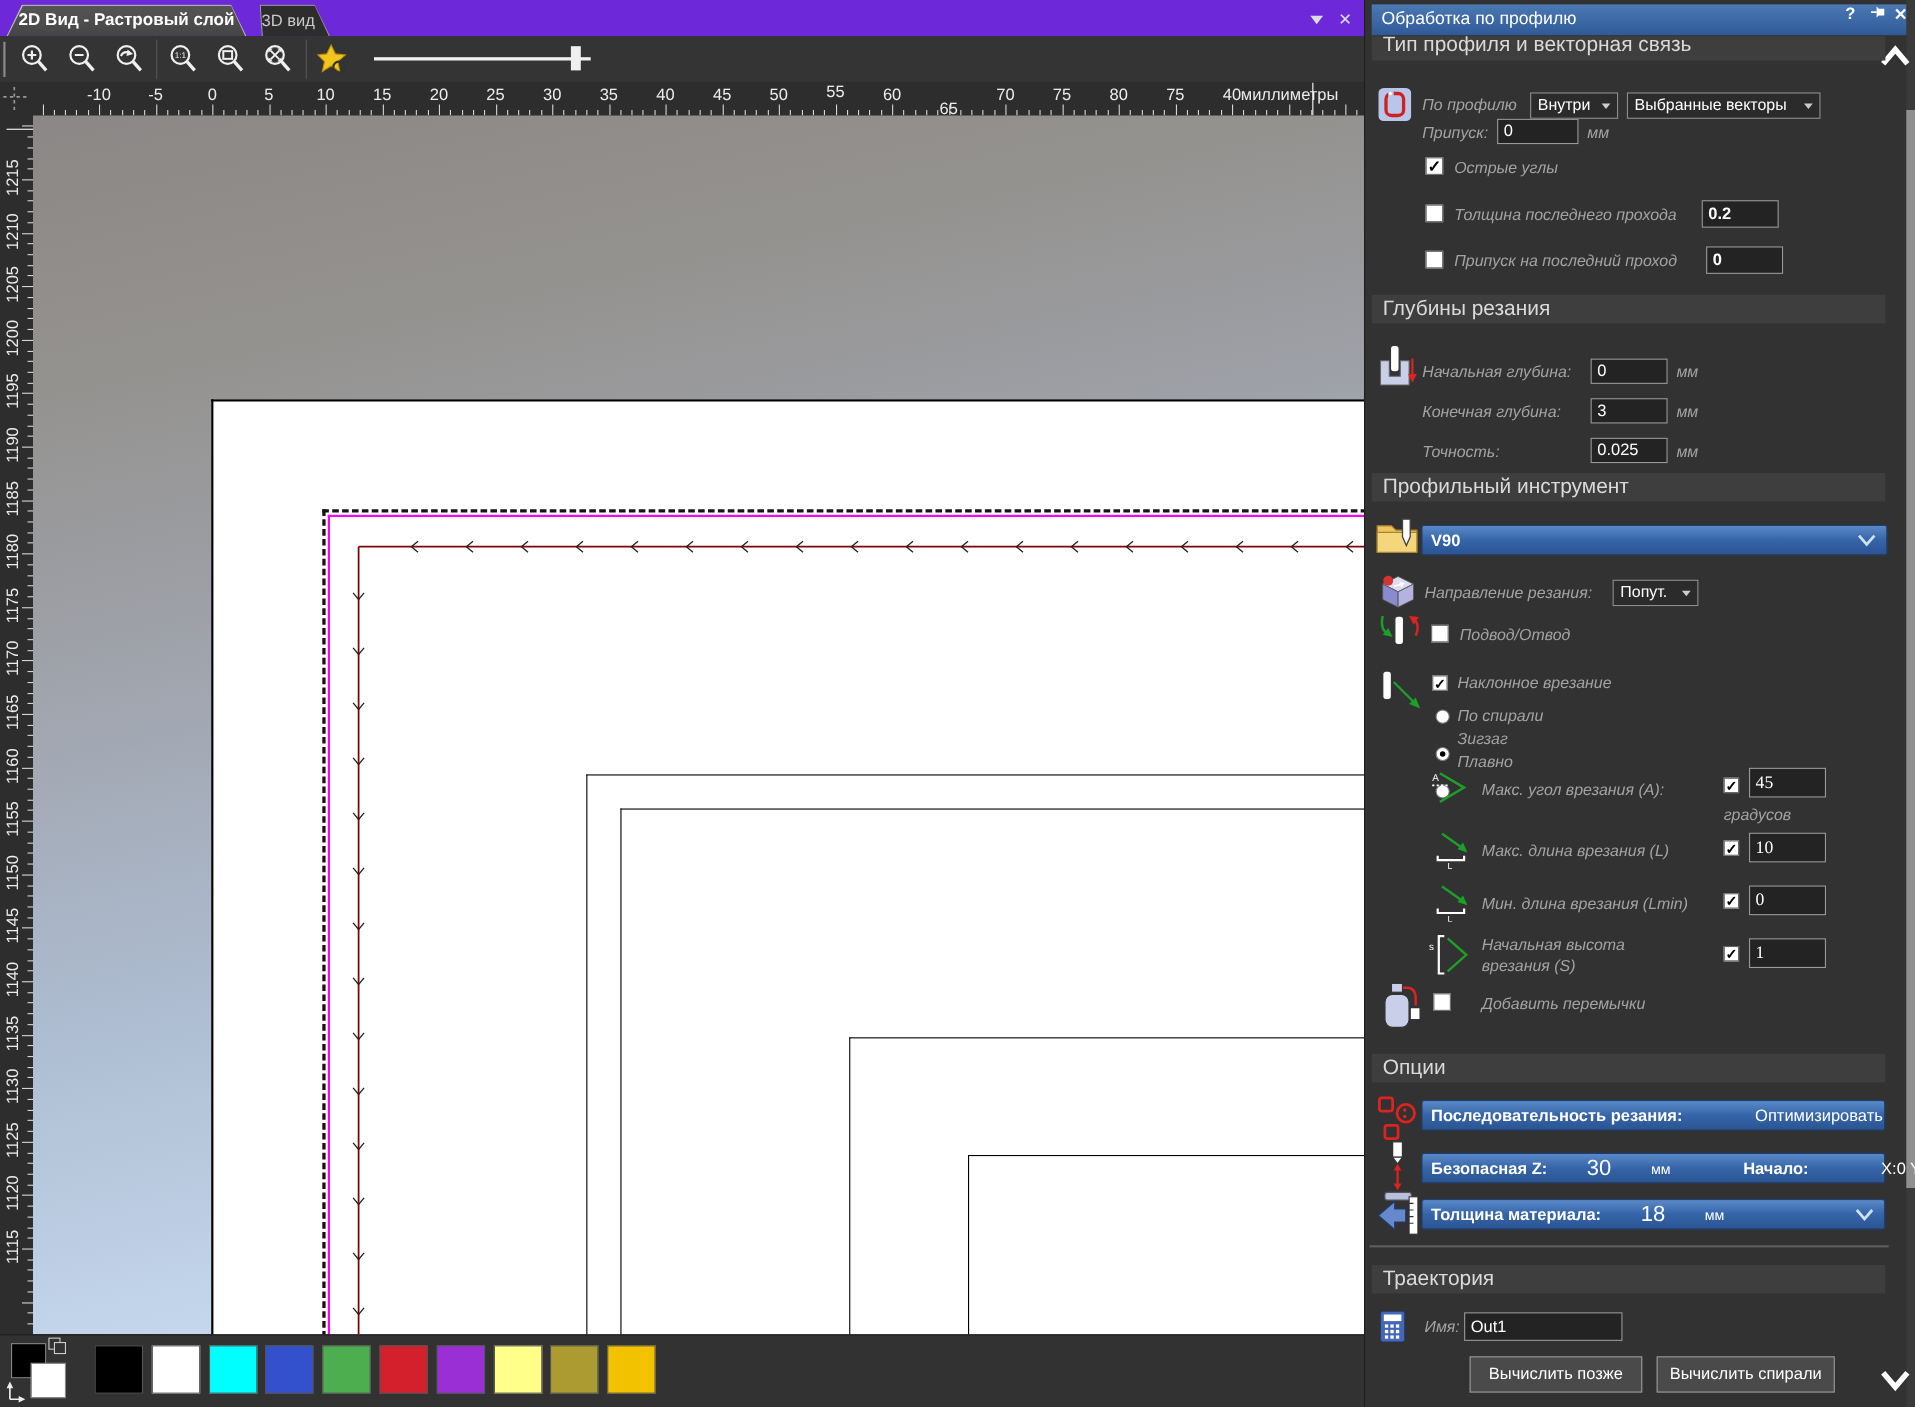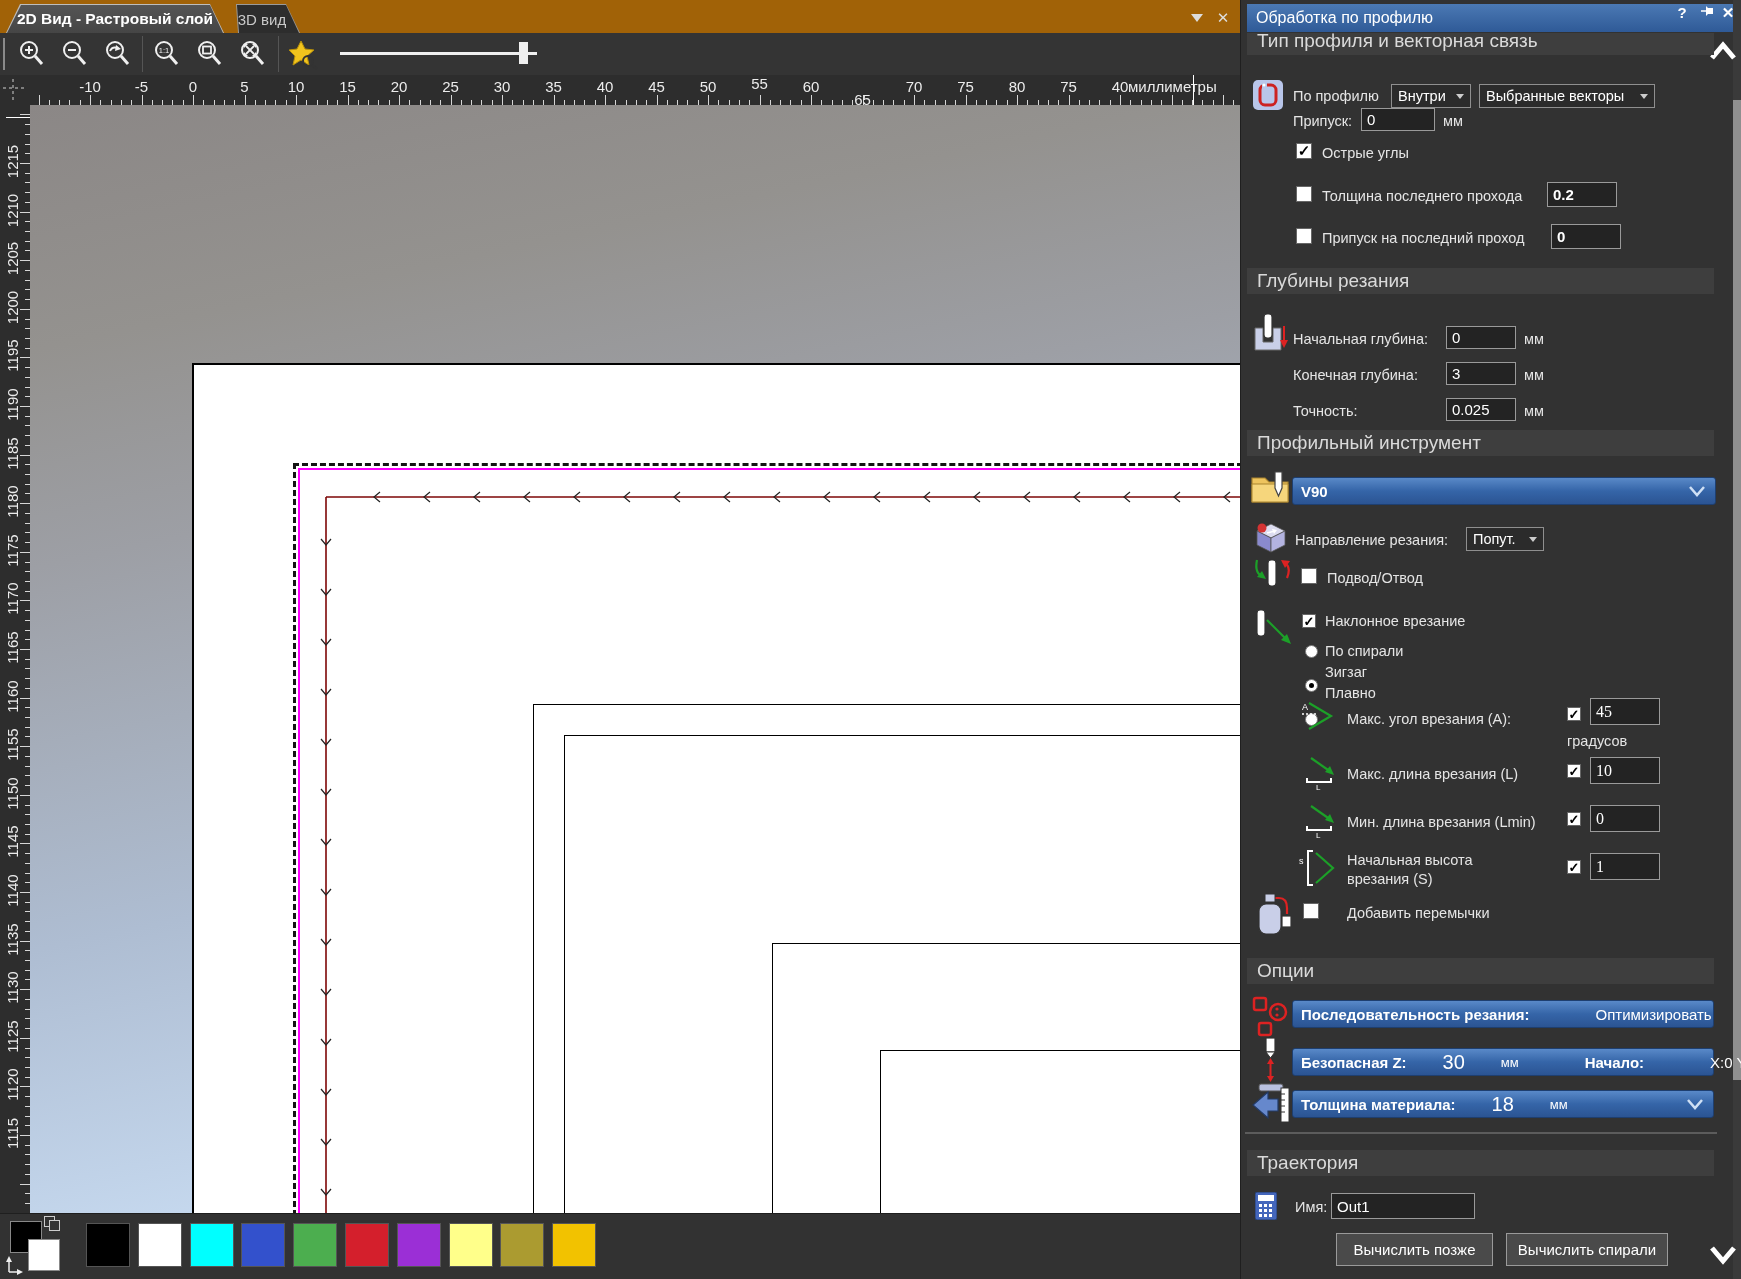--- a/index.html
+++ b/index.html
@@ -1,21 +1,21 @@
 <!DOCTYPE html>
 <html><head>
 <meta charset="utf-8">
 <style>
   html,body{margin:0;padding:0;background:#1e1e1e;}
   .app{position:relative;width:1741px;height:1279px;overflow:hidden;
        font-family:"Liberation Sans",sans-serif;background:#2d2d2d;color:#e8e8e8;
        -webkit-font-smoothing:antialiased;}
   .abs{position:absolute;}
   
-  .tabbar{left:0;top:0;width:1240px;height:33px;background:#a16207;}
+  .tabbar{left:0;top:0;width:1240px;height:33px;background:#6d28d9;}
   .tab{height:29px;top:4px;display:flex;align-items:center;justify-content:center;}
   .tab1outer{left:6px;width:218px;background:#bdbdbd;
      clip-path:polygon(14px 0,204px 0,218px 29px,0 29px);}
   .tab1inner{left:7px;top:5px;width:216px;height:28px;background:linear-gradient(#555,#454545);
      clip-path:polygon(14px 0,203px 0,216px 28px,0 28px);
      font-weight:bold;font-size:15.5px;color:#fff;}
   .tab2outer{left:224px;width:76px;background:#9a9a9a;
      clip-path:polygon(12px 0,62px 0,76px 29px,14px 29px);}
   .tab2inner{left:225px;top:5px;width:74px;height:28px;background:#2d2d2d;
      clip-path:polygon(12px 0,61px 0,74px 28px,14px 28px);
@@ -48,21 +48,21 @@
   .palette{left:0;top:1213px;width:1240px;height:66px;background:#323232;border-top:1px solid #1f1f1f;}
   .swatch{top:9px;width:44px;height:44px;border:1px solid #555;box-sizing:border-box;}
   
   .panel{left:1240px;top:0;width:501px;height:1279px;background:#323232;border-left:1px solid #1f1f1f;}
   .ptitle{left:6px;top:4px;width:489px;height:28px;
      background:linear-gradient(#4b79b4,#2f5a97);display:flex;align-items:center;
      font-size:16px;color:#fff;padding-left:9px;box-sizing:border-box;}
   .ptico{position:absolute;top:4px;width:18px;text-align:center;color:#fff;font-size:15px;font-weight:bold;}
   .secbar{left:6px;width:467px;height:26px;background:#3e3e3e;color:#dadada;
      font-size:19px;display:flex;align-items:center;padding-left:10px;box-sizing:border-box;white-space:nowrap;}
-  .lb{font-size:14.5px;color:#e5e5e5;white-space:nowrap;}
+  .lb{font-size:14.5px;color:#a3a3a3;white-space:nowrap;font-style:italic;}
   .inp{background:#232323;border:1px solid #9a9a9a;color:#fff;font-size:15px;
      font-family:"Liberation Sans",sans-serif;padding:0 5px;box-sizing:border-box;outline:none;}
   .inp.serif{font-family:"Liberation Serif",serif;font-size:16px;}
   .inp.bold{font-weight:bold;}
   .dd{background:#2b2b2b;border:1px solid #8f8f8f;color:#fff;font-size:14.5px;
      display:flex;align-items:center;justify-content:space-between;padding:0 6px;box-sizing:border-box;}
   .caret{width:0;height:0;border-left:4px solid transparent;border-right:4px solid transparent;
      border-top:5px solid #ccc;margin-left:6px;}
   .cb{width:16px;height:16px;background:#fff;border:1px solid #666;box-sizing:border-box;
      display:flex;align-items:center;justify-content:center;color:transparent;font-size:15px;font-weight:900;}

